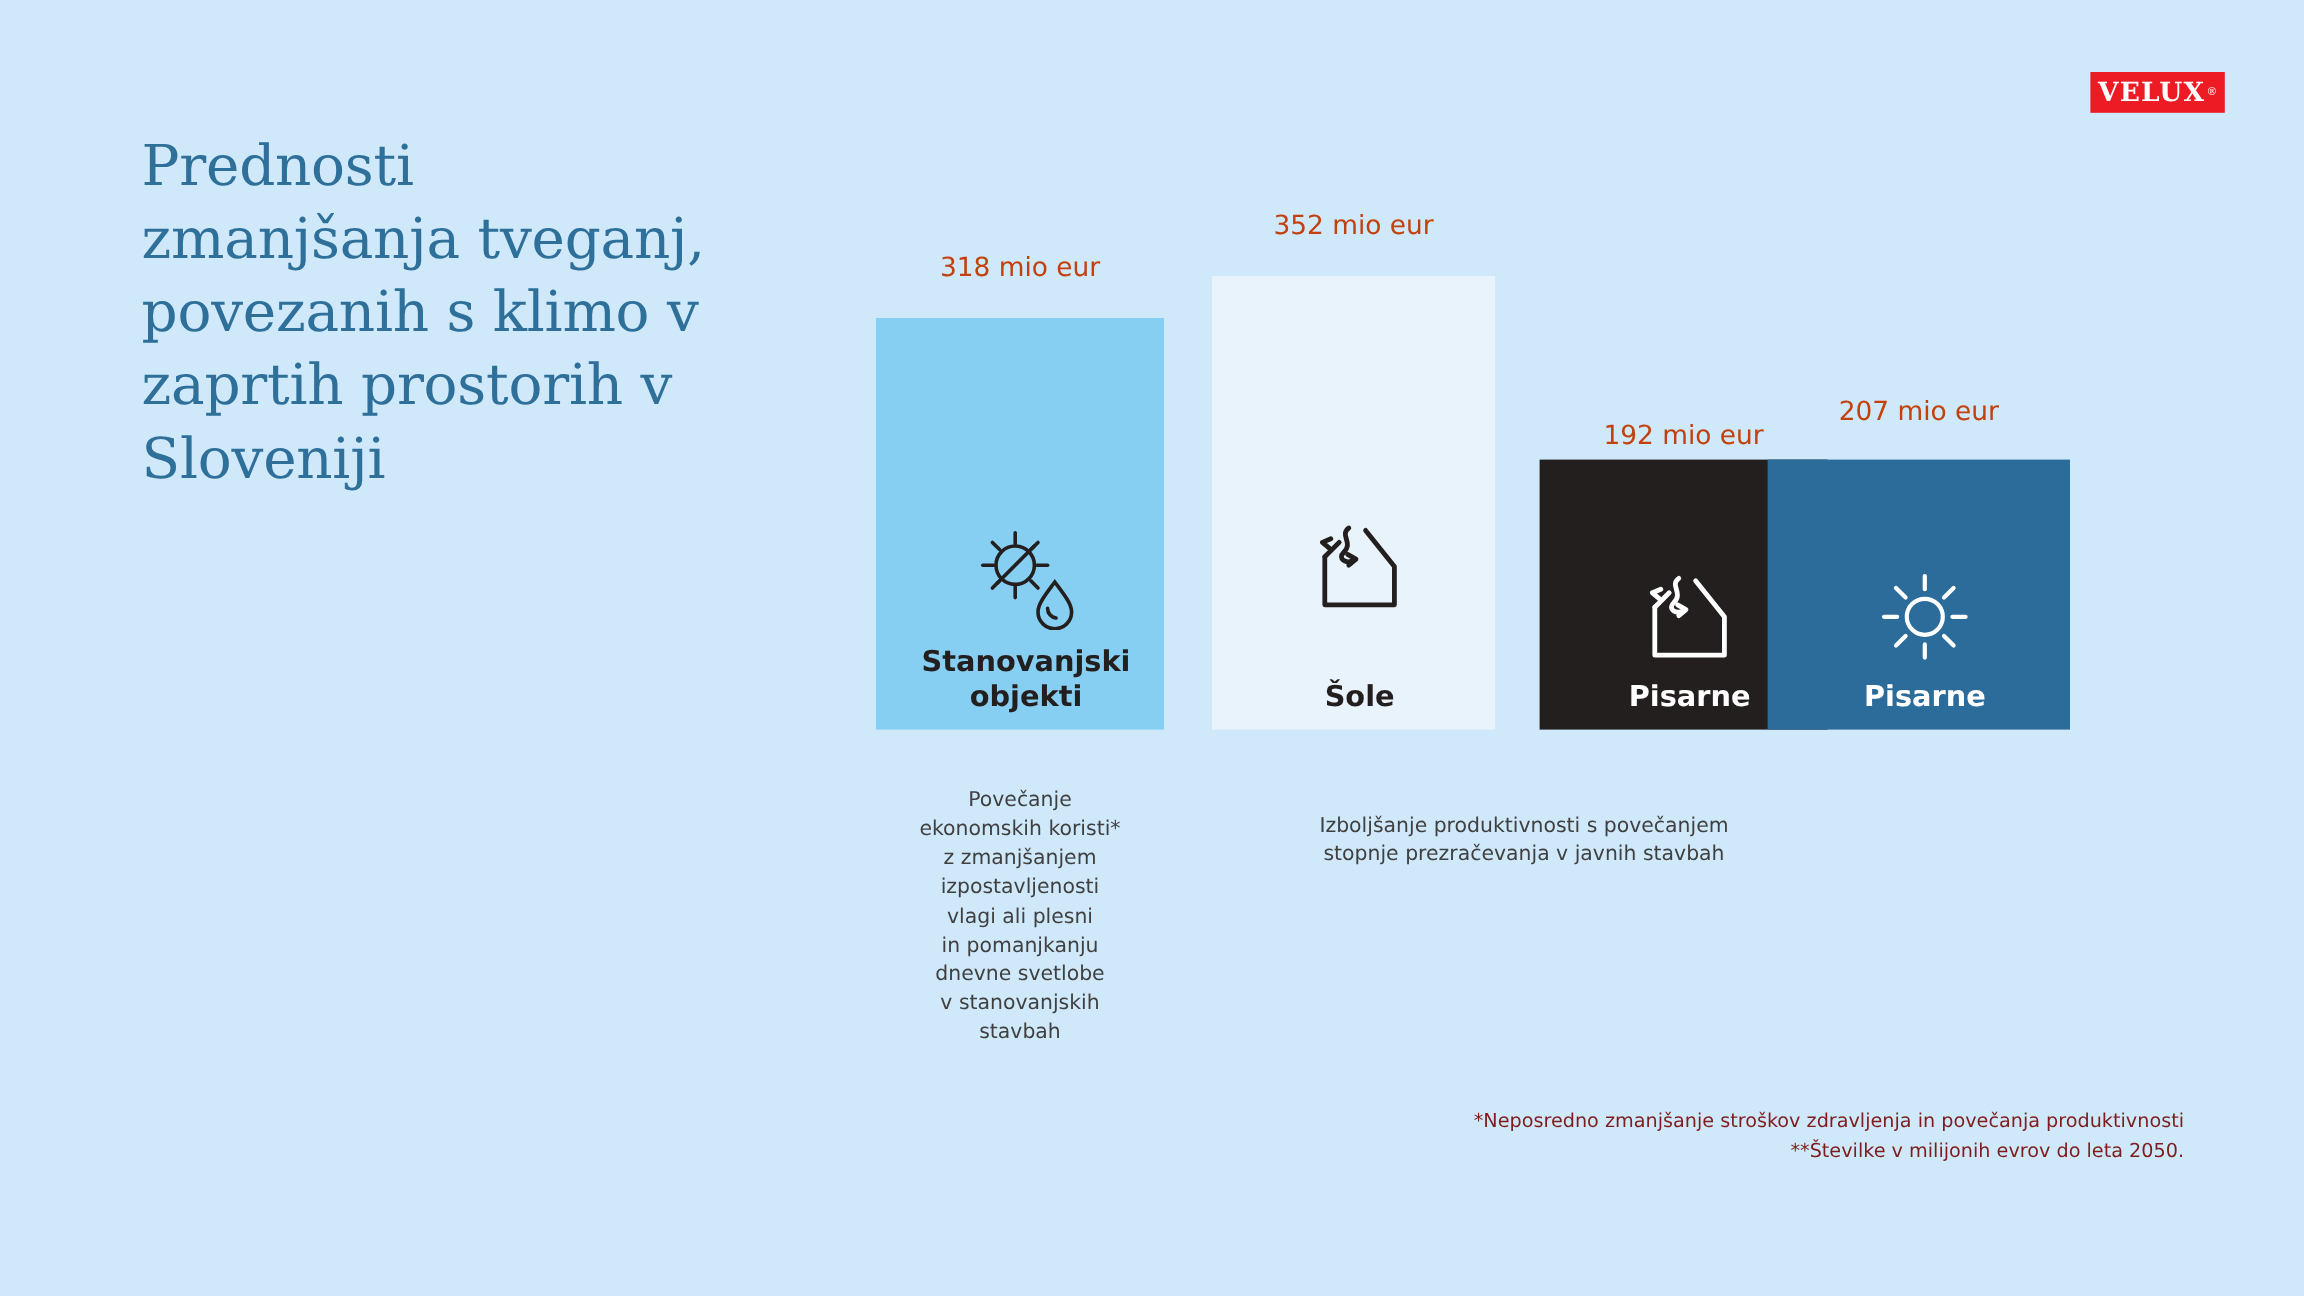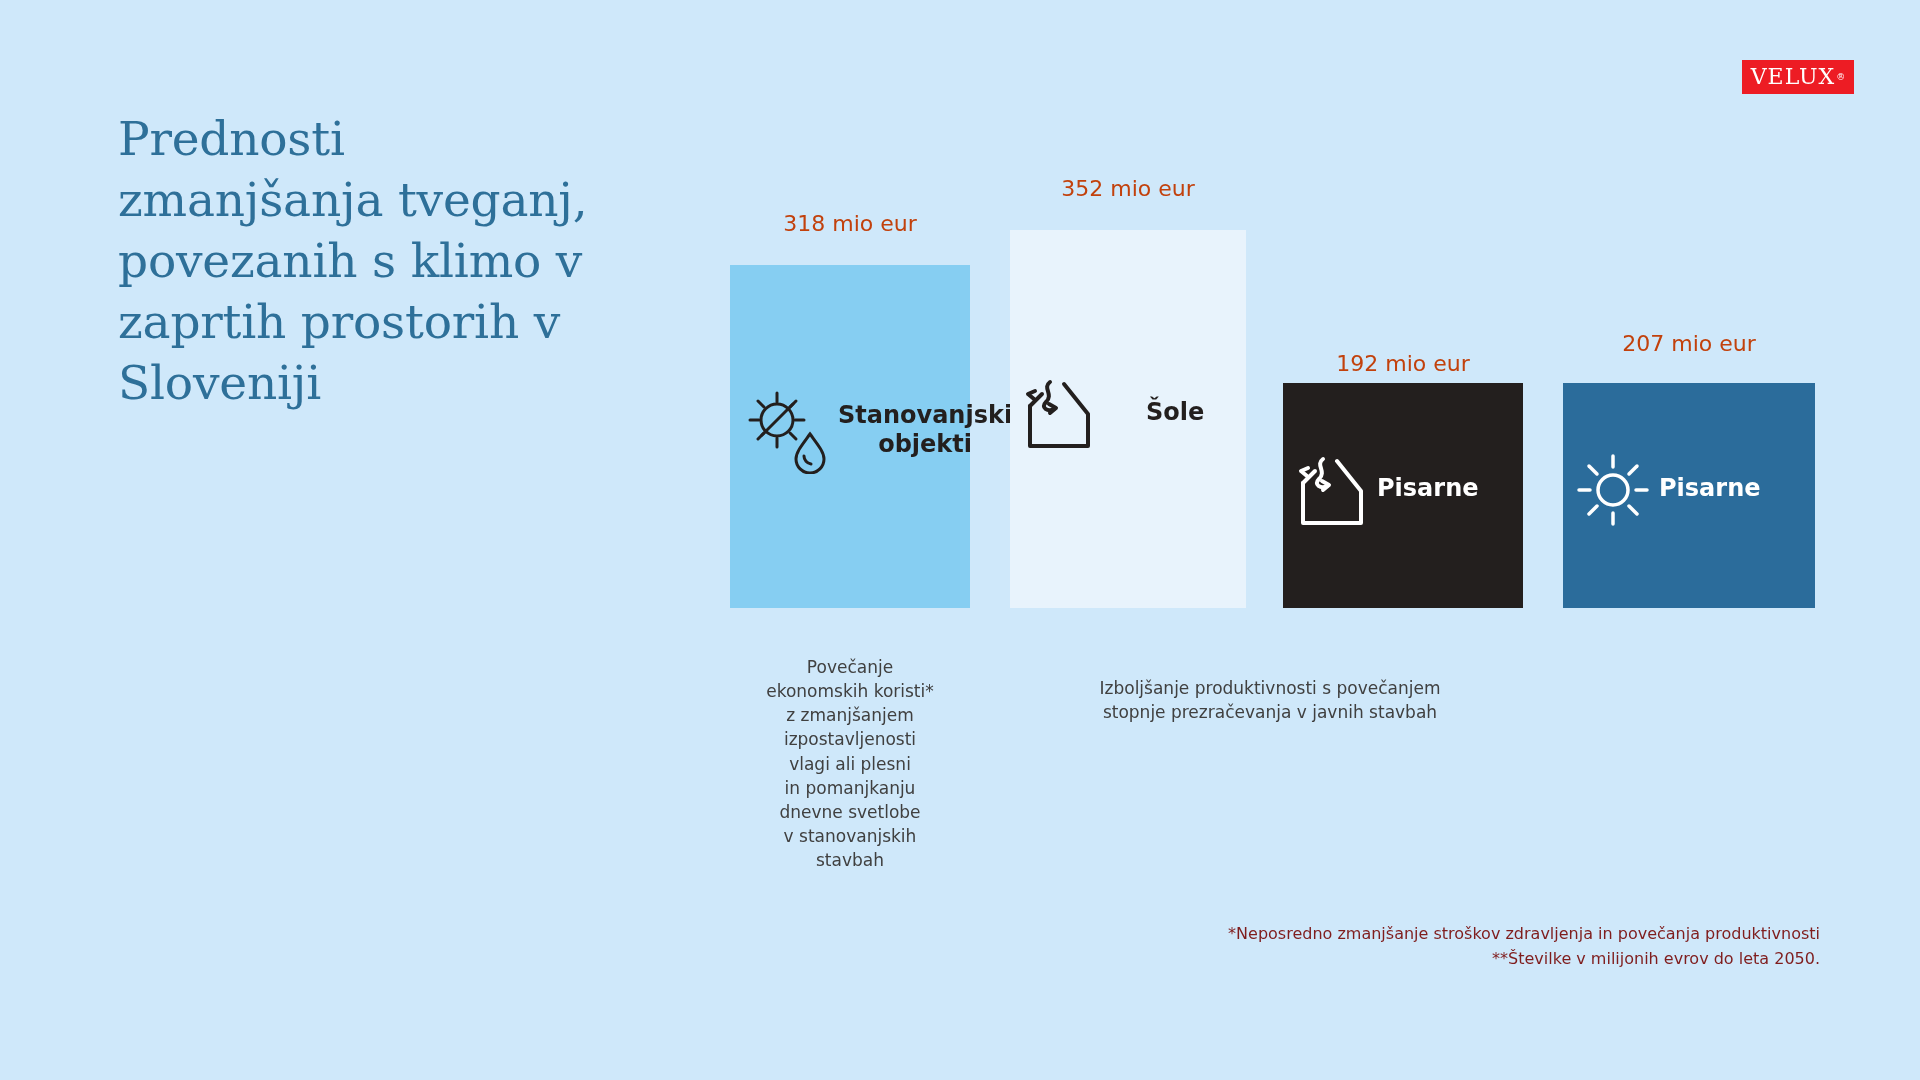--- a/index.html
+++ b/index.html
@@ -23,21 +23,21 @@
     width: 112px;
     height: 34px;
     background: #ed1c24;
     display: flex;
     align-items: center;
     justify-content: center;
   }
   #velux-logo .wordmark {
     color: #ffffff;
     font-family: "DejaVu Serif", serif;
-    font-weight: normal;
+    font-weight: bold;
     font-size: 22px;
     letter-spacing: 1px;
     line-height: 1;
   }
   #velux-logo .reg {
     color: #ffffff;
     font-family: "DejaVu Serif", serif;
     font-size: 9px;
     vertical-align: super;
     margin-left: 1px;
@@ -76,22 +76,23 @@
     transform: translateX(-50%);
     white-space: nowrap;
     color: #c2410c;
     font-size: 22px;
     font-family: "DejaVu Sans", sans-serif;
     line-height: 1;
   }
   .bar {
     position: absolute;
     display: flex;
-    flex-direction: row;
+    flex-direction: column;
     align-items: center;
+    justify-content: flex-end;
     box-sizing: border-box;
     padding-left: 10px;
   }
   .bar-icon {
     margin-bottom: 8px;
   }
   .bar-label {
     font-weight: bold;
     font-size: 24px;
     line-height: 1.18;
@@ -195,21 +196,21 @@
           <path d="M30 10 C22 16 34 22 26 30 C20 36 28 40 34 37"></path>
           <path d="M15 19 L8 22 L14 27"></path>
           <path d="M29 32 L36 36 L30 41"></path>
         </svg>
       </span>
       <div class="bar-label" style="color:#ffffff;">Pisarne</div>
     </div>
     <div class="caption" style="left:0; top:655px; width:240px;"></div>
   </div>
 
-  <div class="bar-group" style="left:1563px; top:0; width:252px; height:1080px;">
+  <div class="bar-group" style="left:1473px; top:0; width:252px; height:1080px;">
     <div class="value-label" style="top:333px;">207 mio eur</div>
     <div class="bar" style="left:0; top:383px; width:252px; height:225px; background:#2b6c9b;">
       <span class="bar-icon">
         <svg width="80" height="80" viewBox="0 0 80 80" fill="none" stroke="#ffffff" stroke-width="3.5" stroke-linecap="round">
           <circle cx="40" cy="40" r="15"></circle>
           <line x1="40" y1="6" x2="40" y2="17"></line>
           <line x1="40" y1="63" x2="40" y2="74"></line>
           <line x1="6" y1="40" x2="17" y2="40"></line>
           <line x1="63" y1="40" x2="74" y2="40"></line>
           <line x1="16" y1="16" x2="24" y2="24"></line>

